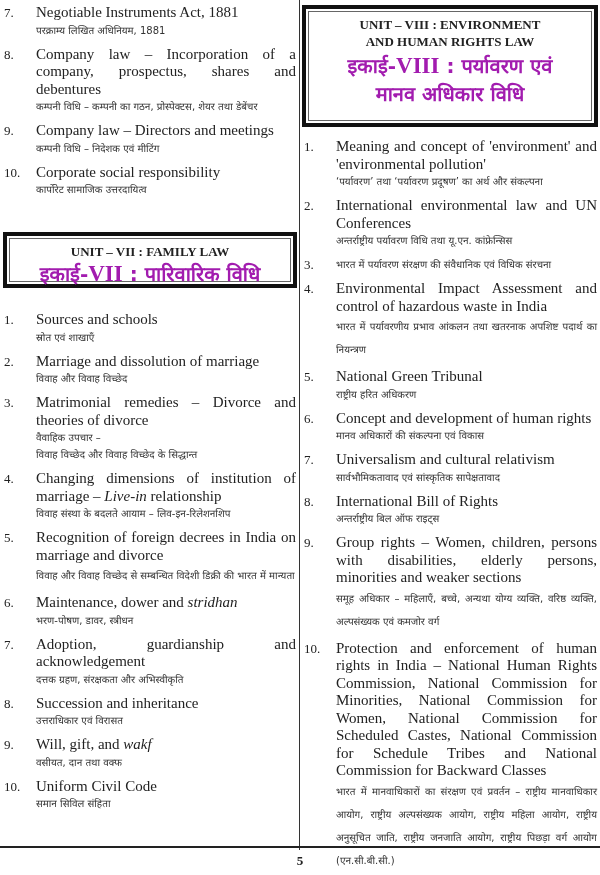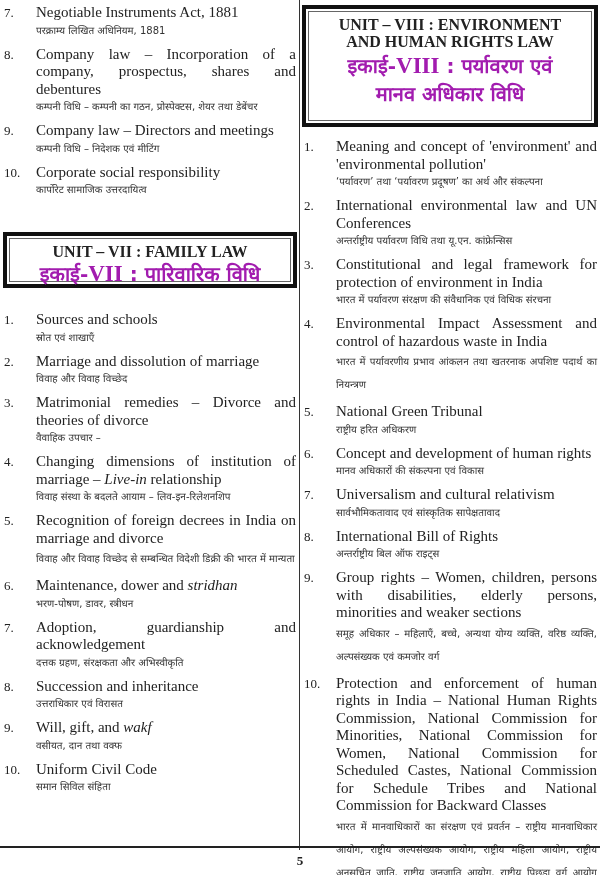--- a/index.html
+++ b/index.html
@@ -39,21 +39,21 @@
   .hi.loose { line-height: 23px; }
   .unit-box {
     position: absolute; border: 4px solid #111; box-sizing: border-box;
     padding: 2px;
   }
   .unit-inner {
     border: 1px solid #666; height: 100%; box-sizing: border-box;
     text-align: center; padding-top: 4px;
   }
   .unit-en {
-    font-family: "Liberation Serif", serif; font-weight: bold; font-size: 16px;
+    font-family: "Liberation Serif", serif; font-weight: bold; font-size: 13px;
     line-height: 17px; color: #222;
   }
   .unit-hi {
     font-family: "DejaVu Sans", sans-serif; font-weight: bold; font-size: 20px;
     line-height: 28px; color: #a21caf;
   }
   .unit-hi .roman { font-family: "Liberation Serif", serif; font-size: 23px; }
   i { font-style: italic; }
 </style>
 </head>
@@ -117,20 +117,21 @@
       <div class="body">
         <div class="en">Marriage and dissolution of marriage</div>
         <div class="hi">विवाह और विवाह विच्छेद</div>
       </div>
     </li>
     <li class="item">
       <span class="num">3.</span>
       <div class="body">
         <div class="en">Matrimonial remedies – Divorce and theories of divorce</div>
         <div class="hi">वैवाहिक उपचार –</div>
+        <div class="hi">विवाह विच्छेद और विवाह विच्छेद के सिद्धान्त</div>
       </div>
     </li>
     <li class="item">
       <span class="num">4.</span>
       <div class="body">
         <div class="en" style="text-align:justify;"><span>Changing dimensions of institution of marriage – </span><i>Live-in</i><span> relationship</span></div>
         <div class="hi">विवाह संस्था के बदलते आयाम – लिव-इन-रिलेशनशिप</div>
       </div>
     </li>
     <li class="item">
@@ -201,21 +202,20 @@
     <li class="item">
       <span class="num">2.</span>
       <div class="body">
         <div class="en">International environmental law and UN Conferences</div>
         <div class="hi">अन्तर्राष्ट्रीय पर्यावरण विधि तथा यू.एन. कांफ्रेन्सिस</div>
       </div>
     </li>
     <li class="item">
       <span class="num">3.</span>
       <div class="body">
-        <div class="en">Constitutional and legal framework for protection of environment in India</div>
         <div class="hi">भारत में पर्यावरण संरक्षण की संवैधानिक एवं विधिक संरचना</div>
       </div>
     </li>
     <li class="item">
       <span class="num">4.</span>
       <div class="body">
         <div class="en">Environmental Impact Assessment and control of hazardous waste in India</div>
         <div class="hi loose">भारत में पर्यावरणीय प्रभाव आंकलन तथा खतरनाक अपशिष्ट पदार्थ का नियन्त्रण</div>
       </div>
     </li>

